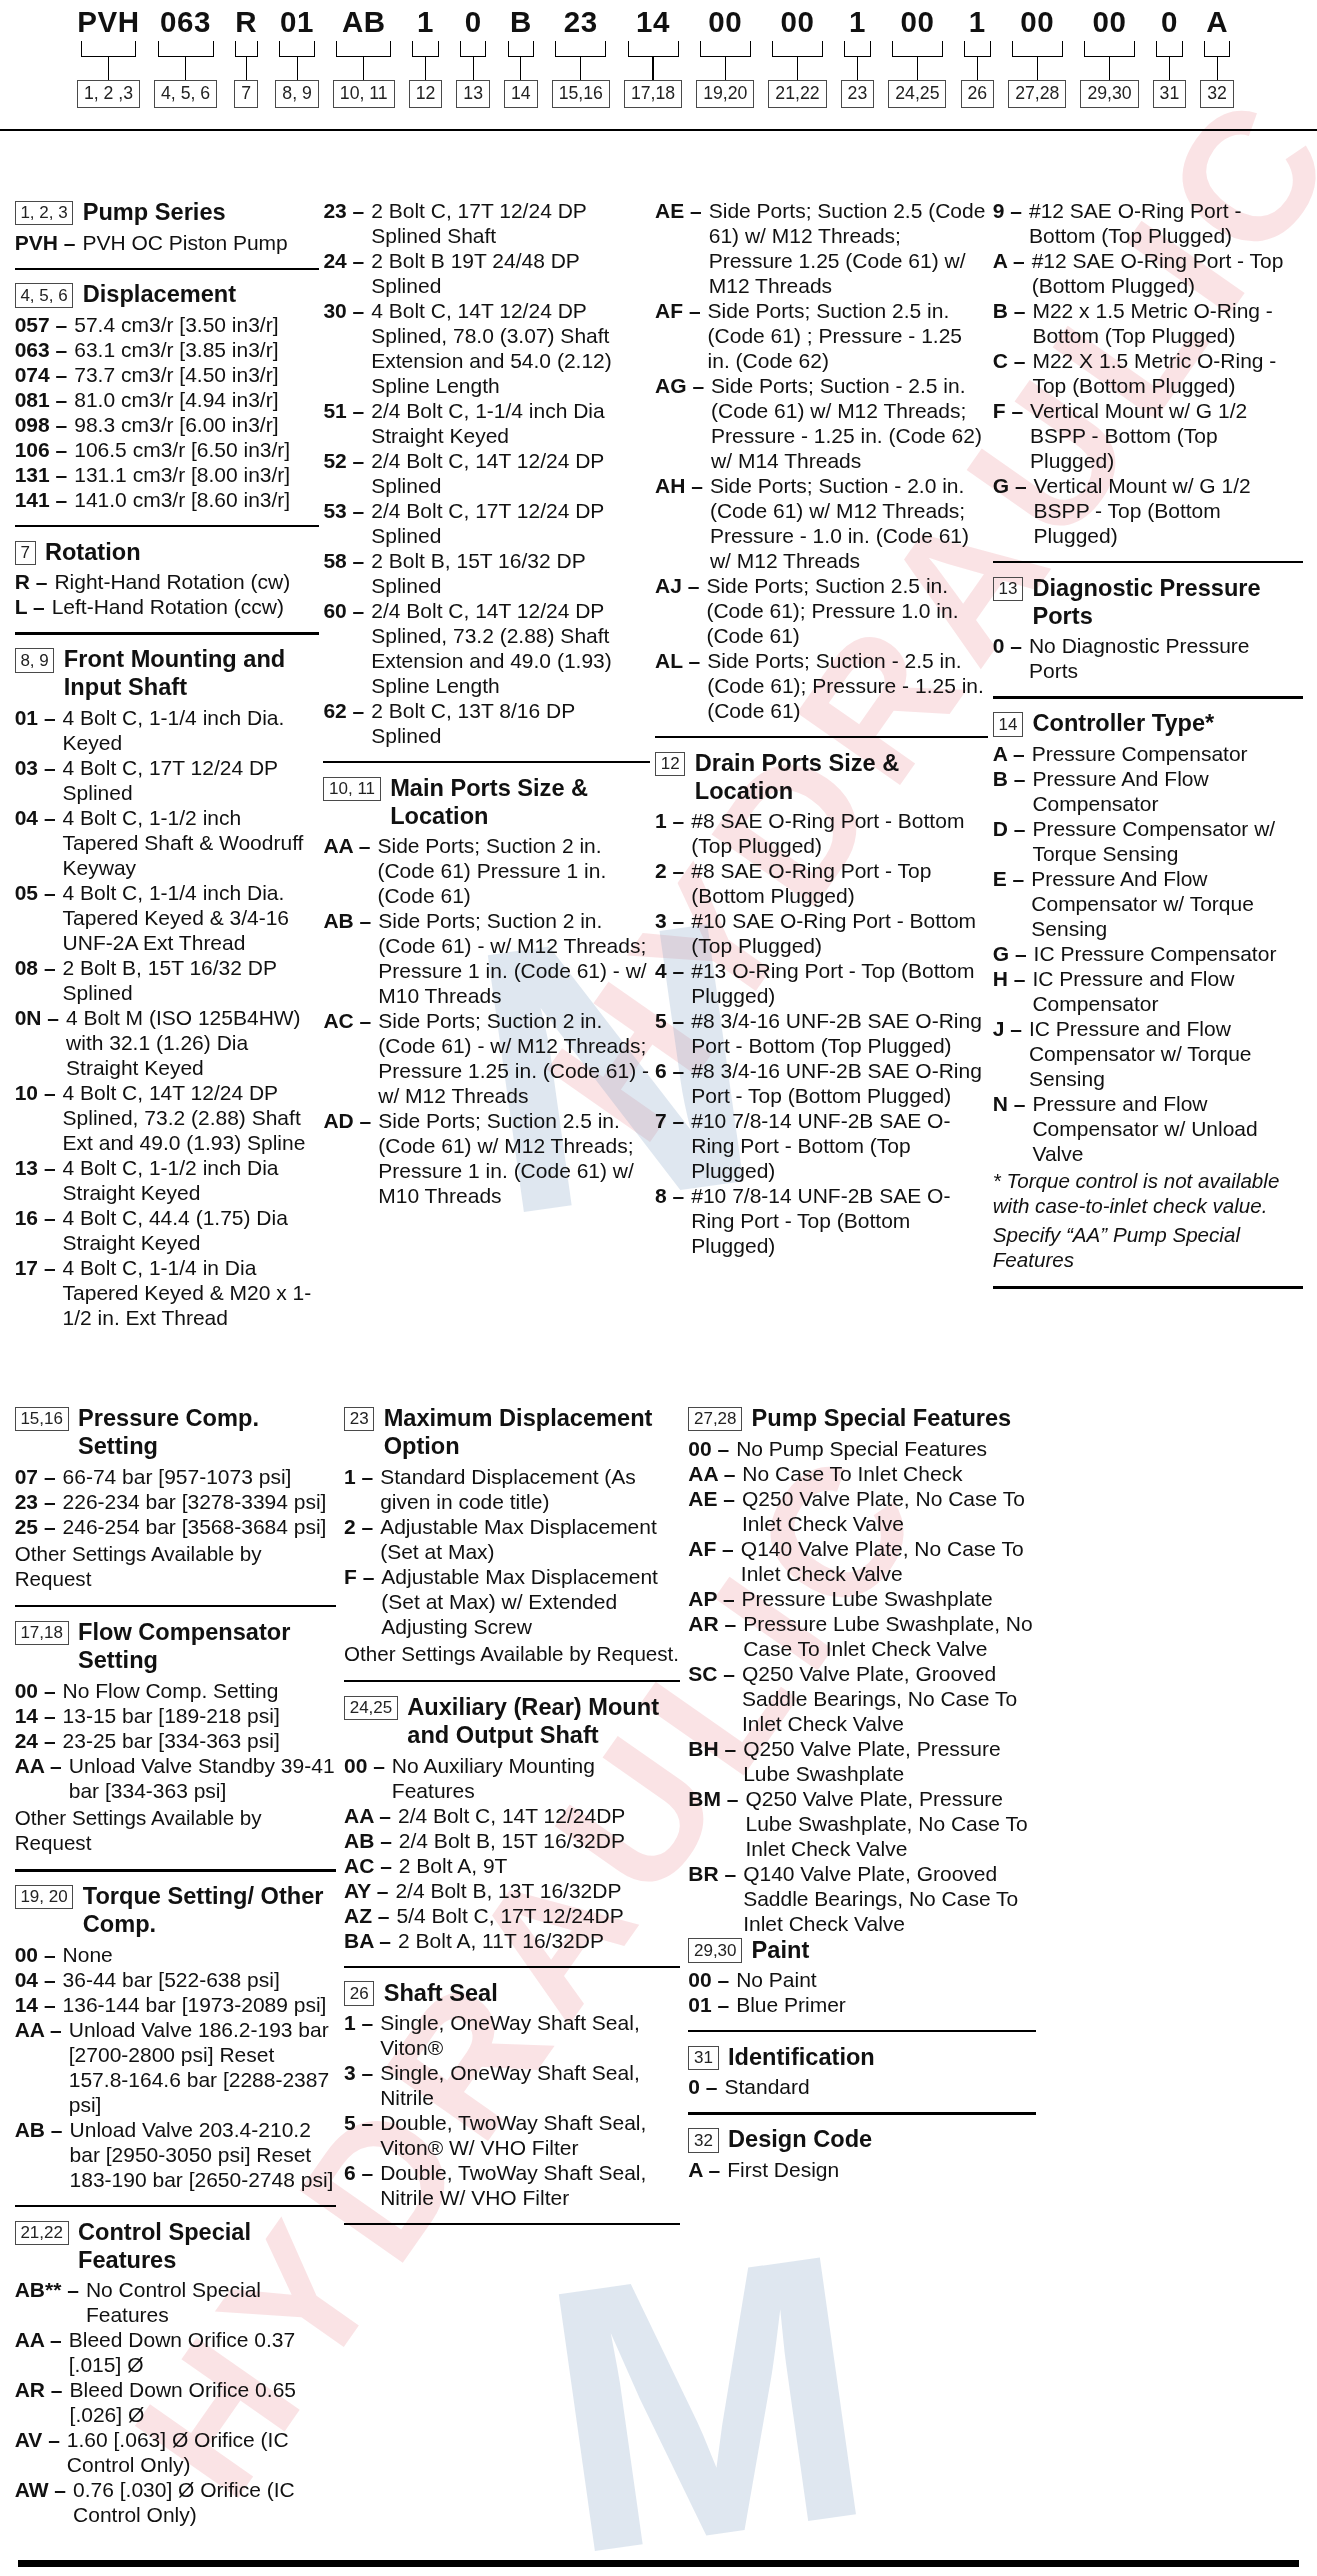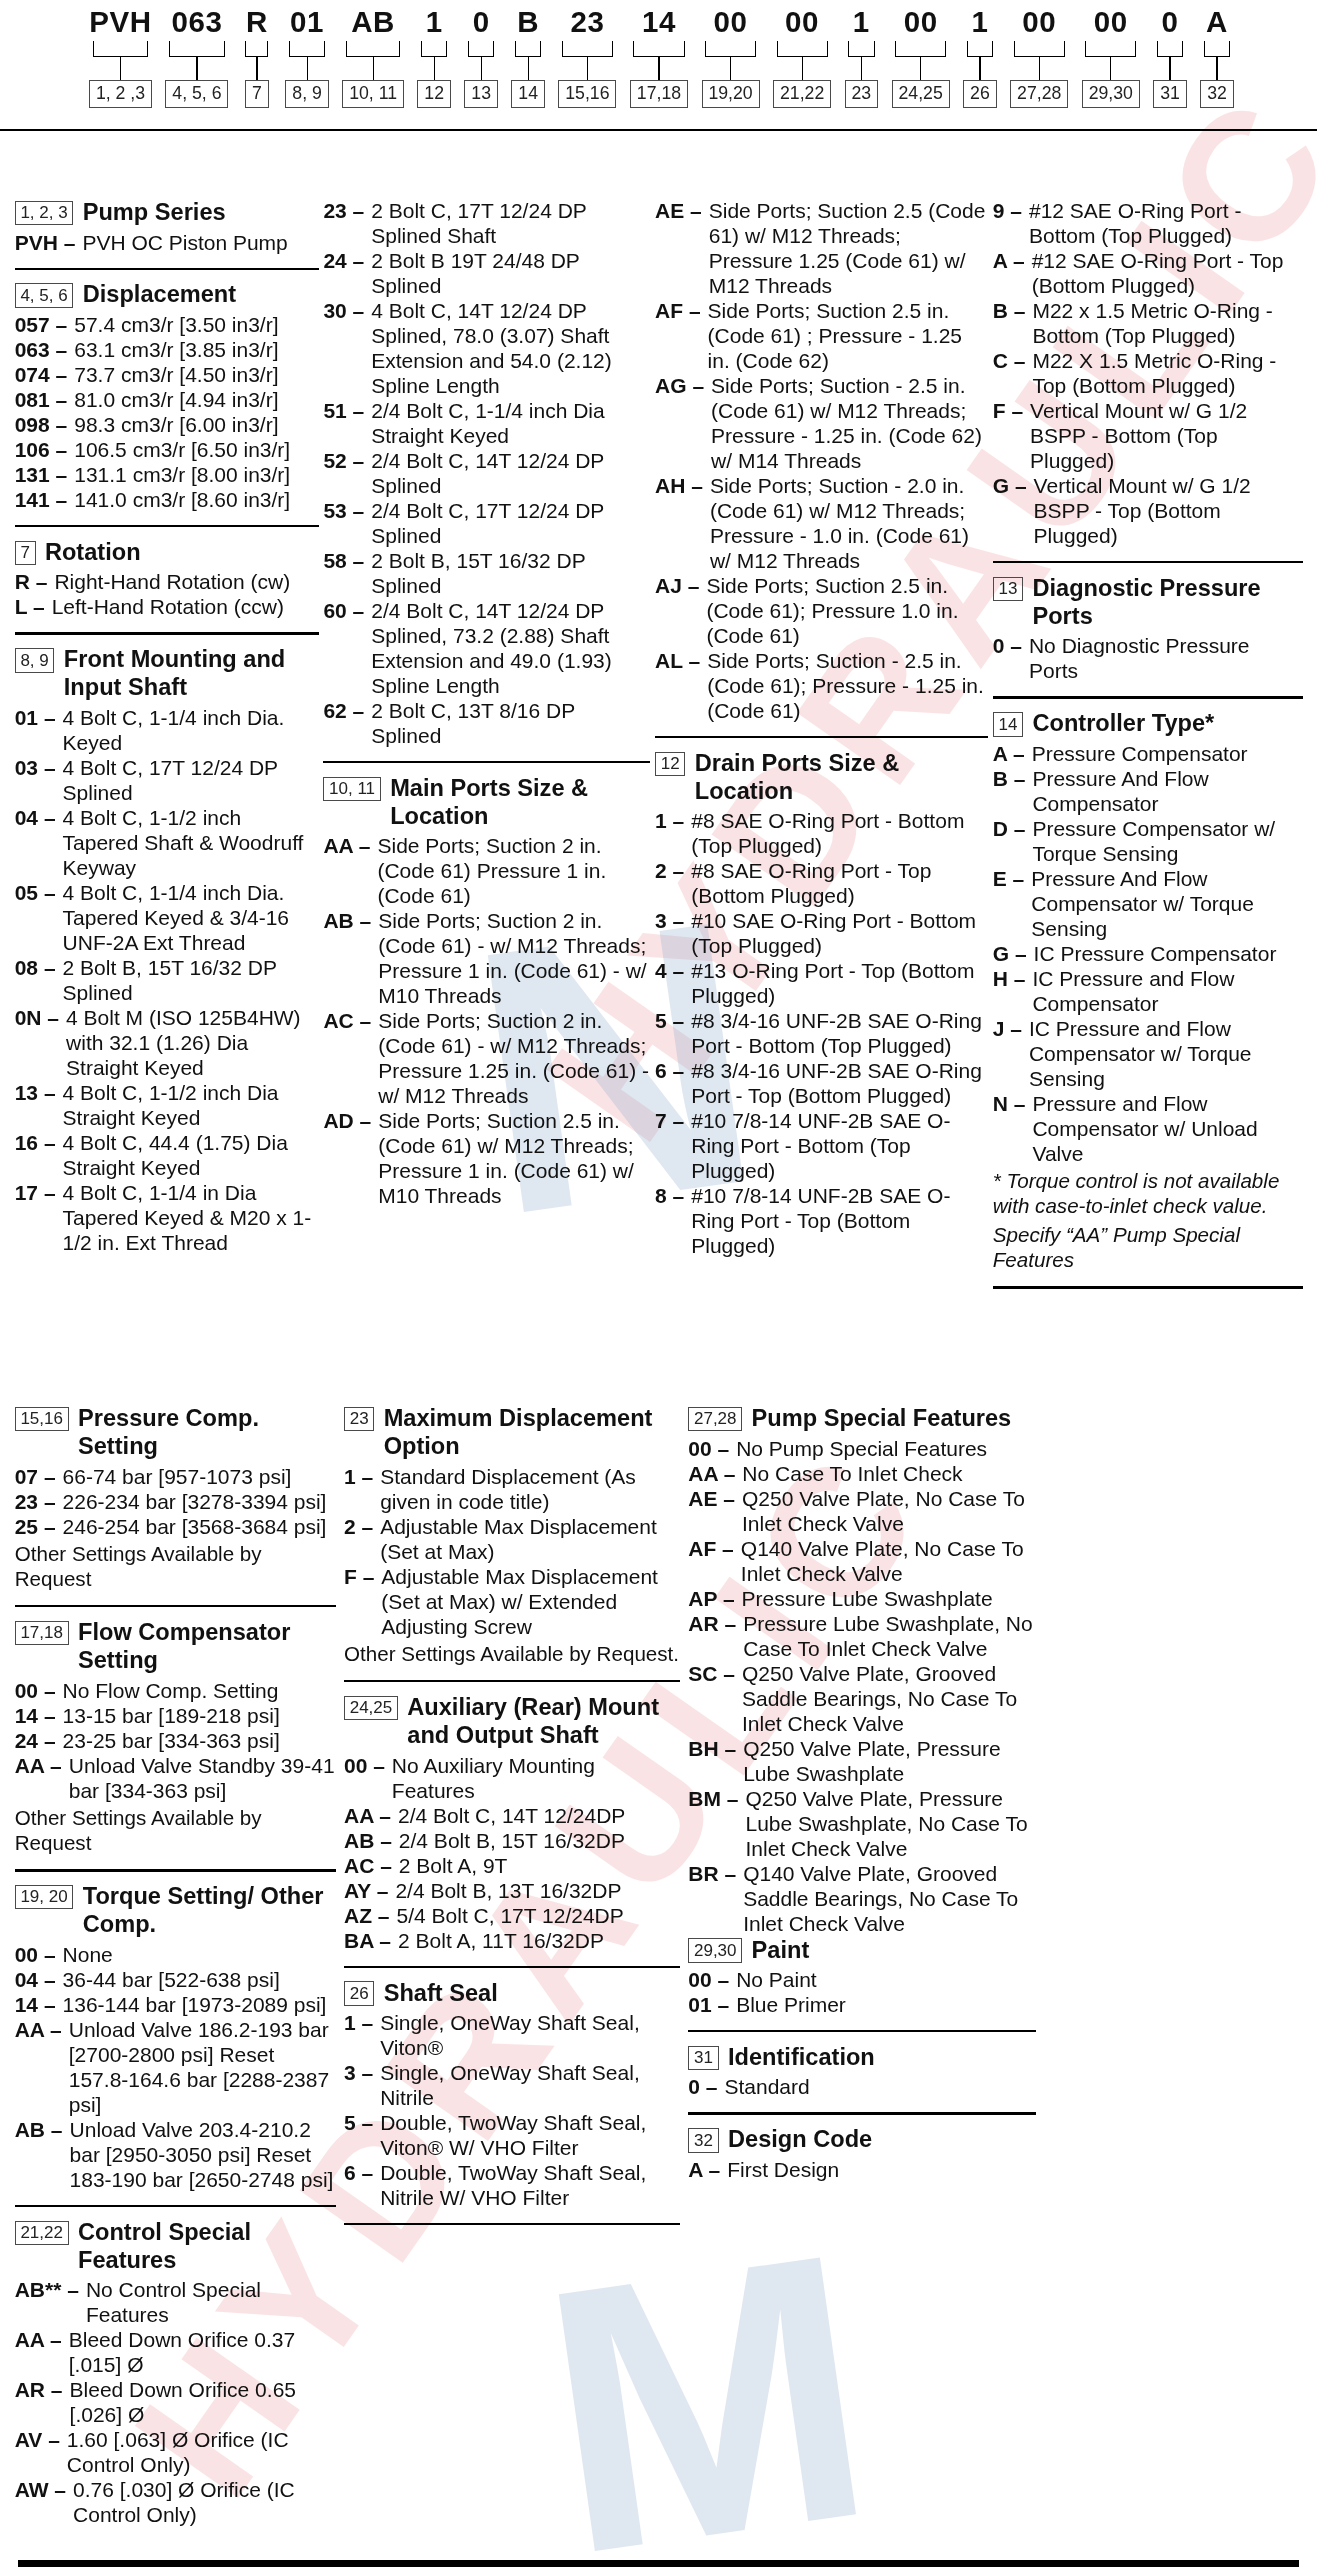--- a/index.html
+++ b/index.html
@@ -19,21 +19,20 @@
     z-index:0;
     transform-origin:left bottom;
     pointer-events:none;
     user-select:none;
   }
   
   #model-code{
     position:absolute;top:4.7px;left:77px;right:83px;
     display:flex;justify-content:space-between;align-items:flex-start;
     z-index:2;
-    margin-left:12px;
   }
   .seg{display:flex;flex-direction:column;align-items:center;}
   .seg-code{font-weight:bold;font-size:29.5px;line-height:33px;letter-spacing:0.6px;}
   .seg-bracket{
     align-self:stretch;height:15.3px;margin:3.5px 3.5px 0 3.5px;min-width:21px;
     border-left:1.2px solid #000;border-right:1.2px solid #000;border-bottom:1.2px solid #000;
   }
   .seg-stem{width:1.2px;height:22.4px;background:#000;}
   .seg-box{
     border:1.2px solid #4a4a4a;font-size:17.7px;line-height:21px;
@@ -277,20 +276,24 @@
           </div>
           <div class="item">
             <span class="c">08 –</span>
             <span class="d">2 Bolt B, 15T 16/32 DP Splined</span>
           </div>
           <div class="item">
             <span class="c">0N –</span>
             <span class="d">4 Bolt M (ISO 125B4HW) with 32.1 (1.26) Dia Straight Keyed</span>
           </div>
           <div class="item">
+            <span class="c">10 –</span>
+            <span class="d">4 Bolt C, 14T 12/24 DP Splined, 73.2 (2.88) Shaft Ext and 49.0 (1.93) Spline</span>
+          </div>
+          <div class="item">
             <span class="c">13 –</span>
             <span class="d">4 Bolt C, 1-1/2 inch Dia Straight Keyed</span>
           </div>
           <div class="item">
             <span class="c">16 –</span>
             <span class="d">4 Bolt C, 44.4 (1.75) Dia Straight Keyed</span>
           </div>
           <div class="item">
             <span class="c">17 –</span>
             <span class="d">4 Bolt C, 1-1/4 in Dia Tapered Keyed &amp; M20 x 1-1/2 in. Ext Thread</span>

